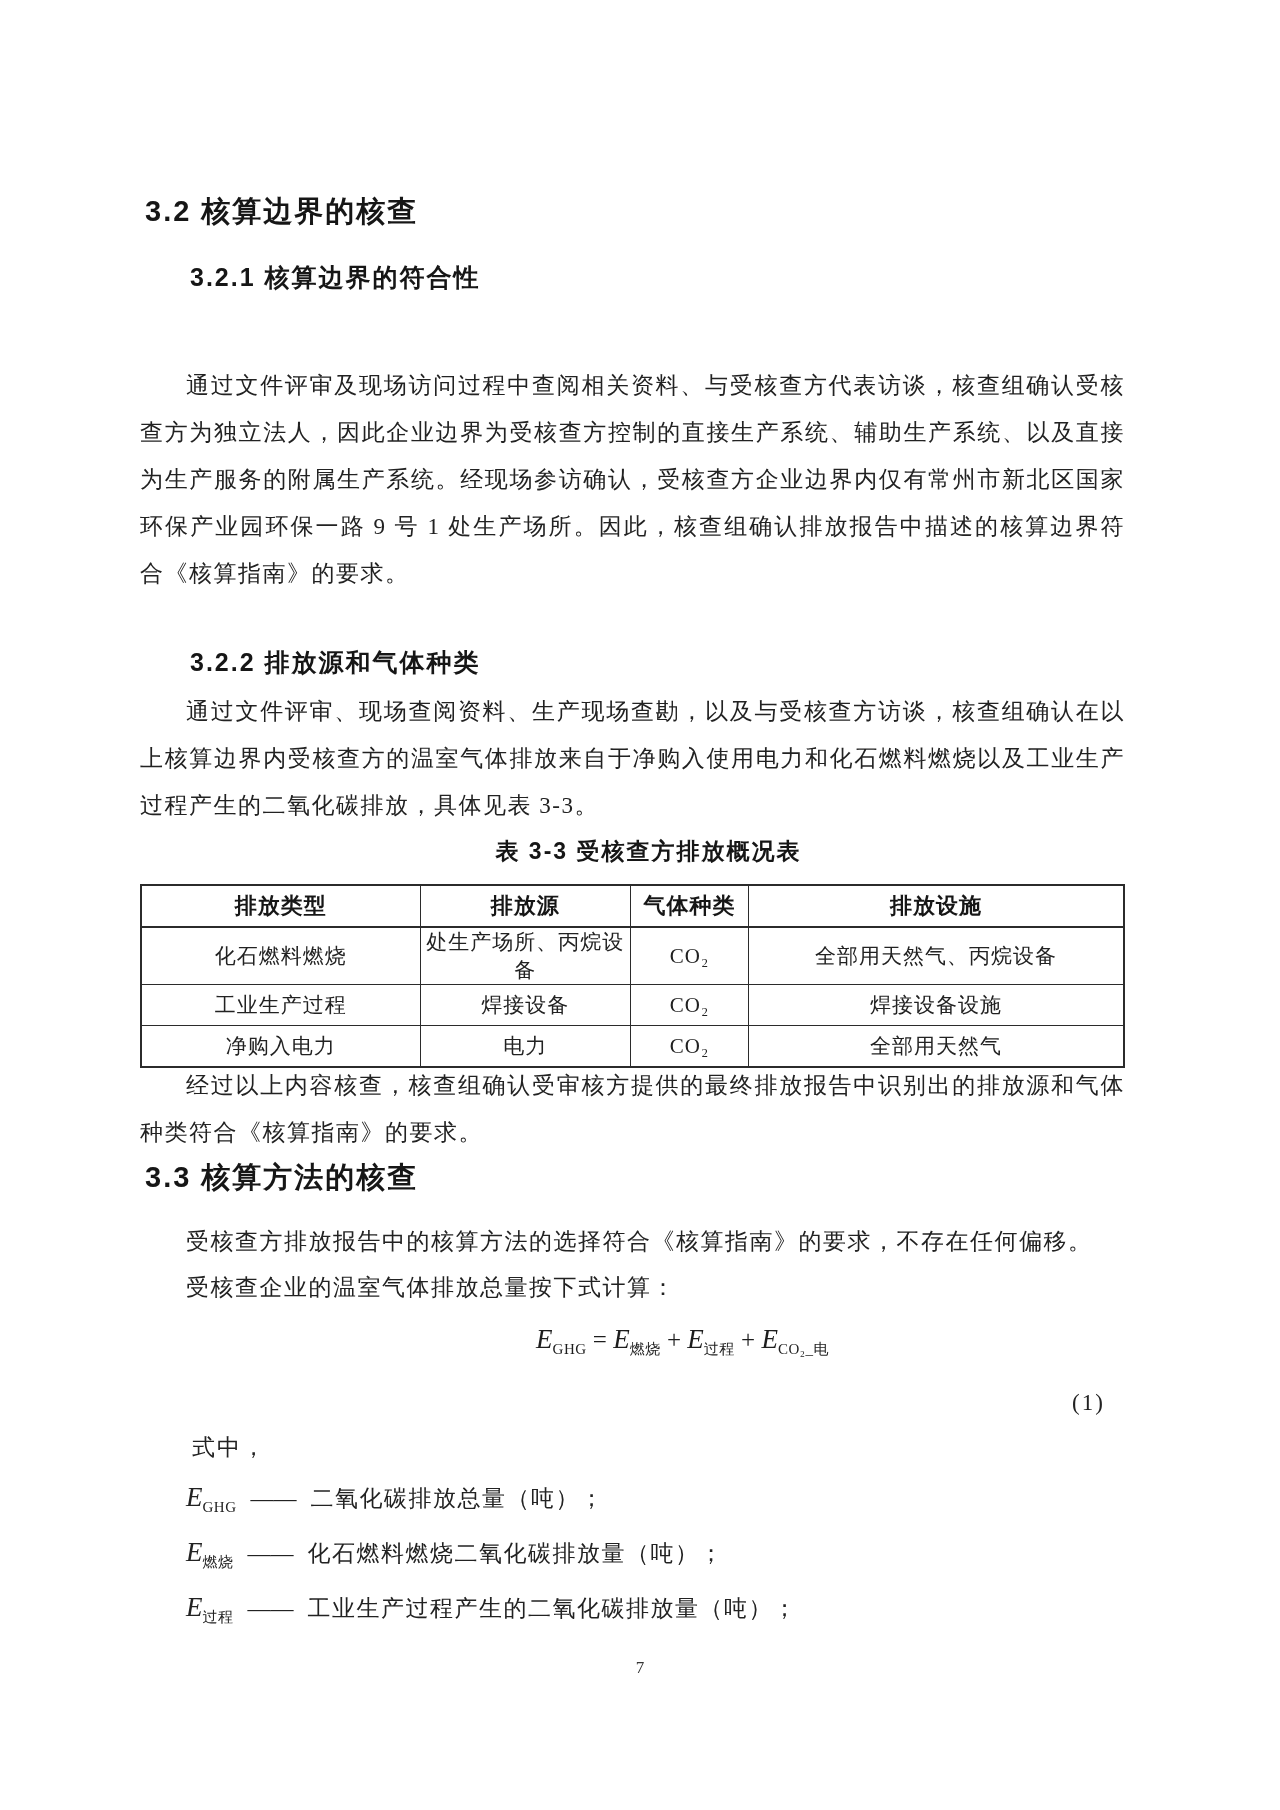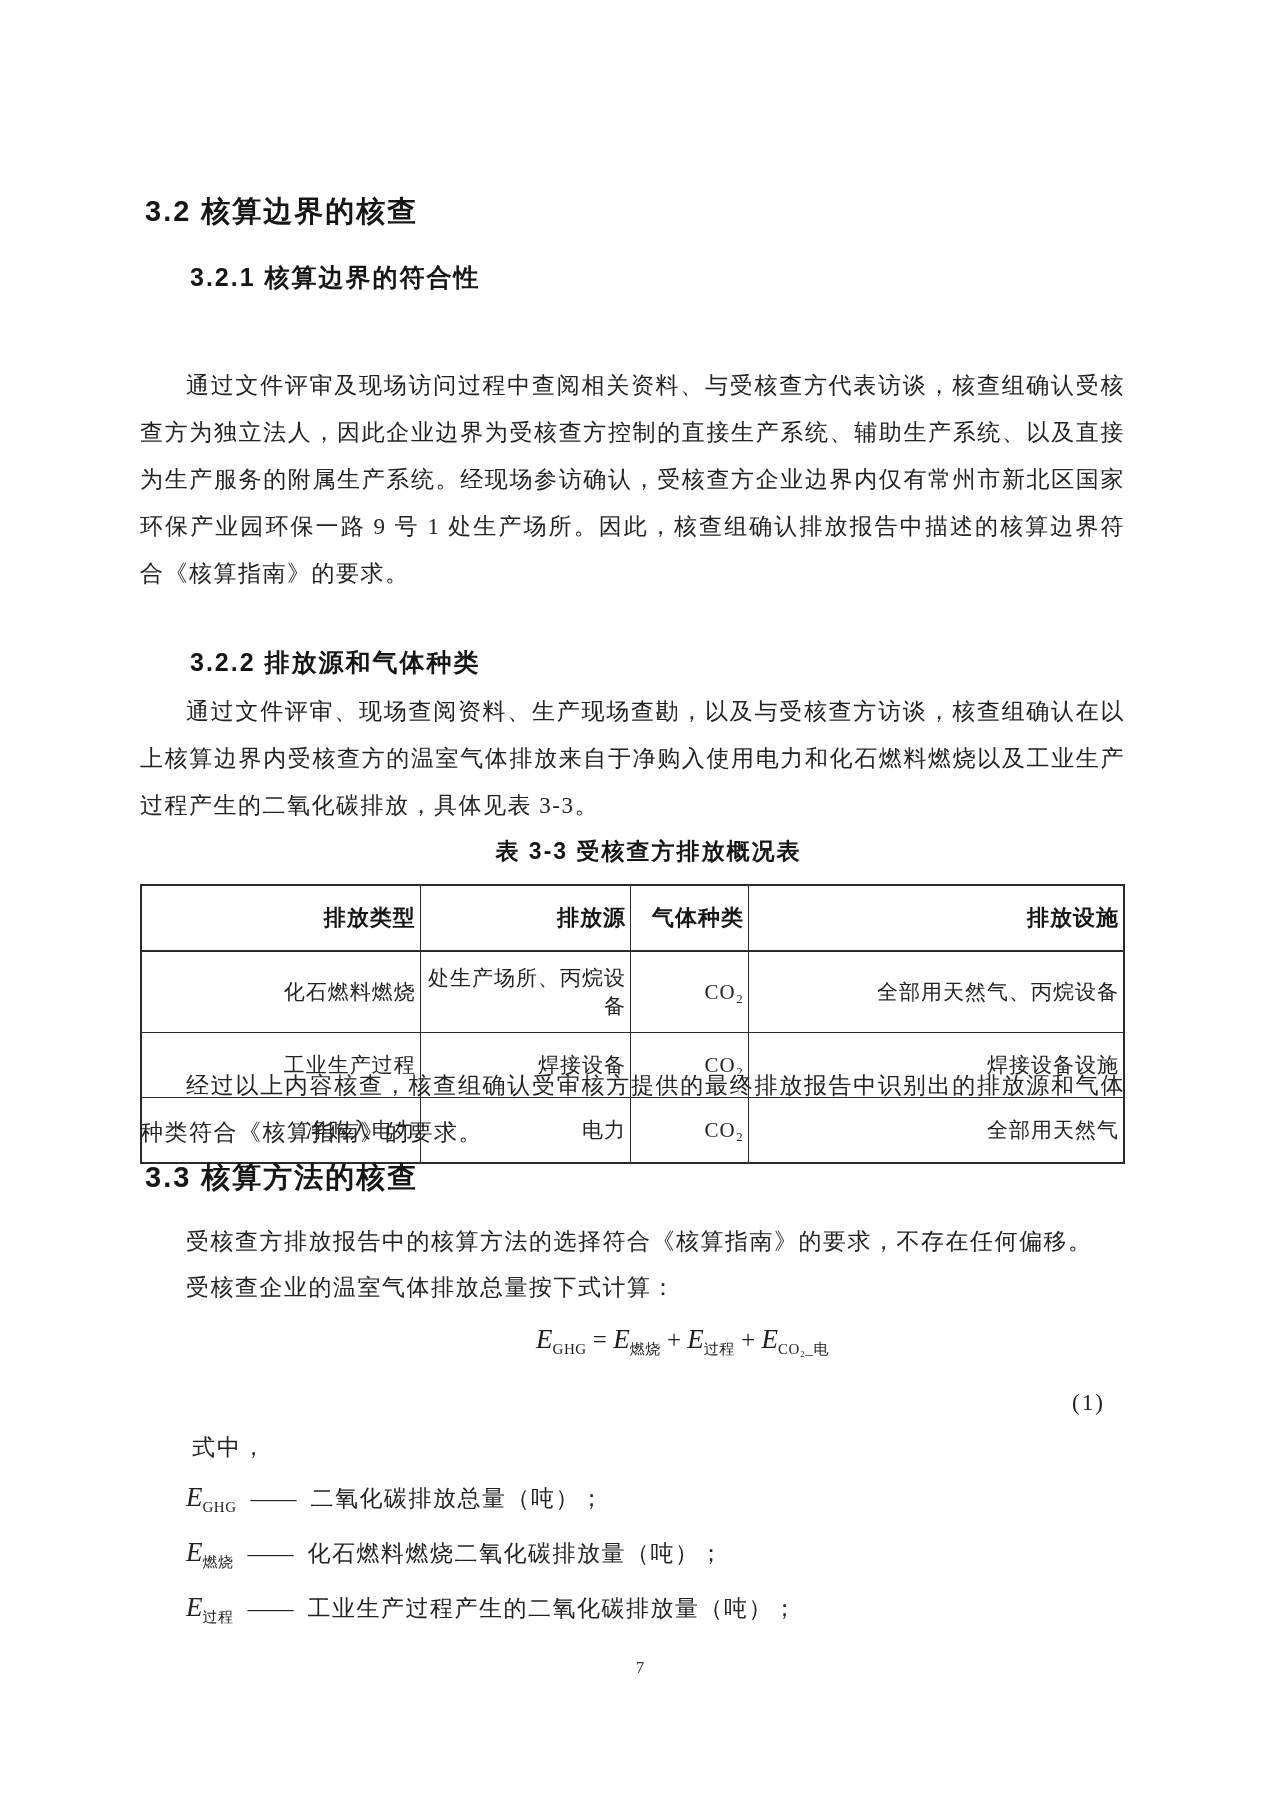--- a/index.html
+++ b/index.html
@@ -45,25 +45,25 @@
     letter-spacing:2px;
     color:#161616;
   }
   table.emis{
     border-collapse:collapse;
     width:985px;
     table-layout:fixed;
   }
   table.emis th, table.emis td{
     border:1px solid #2b2b2b;
-    text-align:right;
+    text-align:center;
     vertical-align:middle;
     font-size:21px;
     letter-spacing:1px;
-    padding:12px 4px;
+    padding:0 4px;
     height:40px;
     color:#222;
   }
   table.emis{border:2px solid #2b2b2b;}
   table.emis th{
     font-family:"Liberation Sans", sans-serif;
     font-weight:bold;
     font-size:22px;
     border-bottom-width:2px;
     color:#161616;

